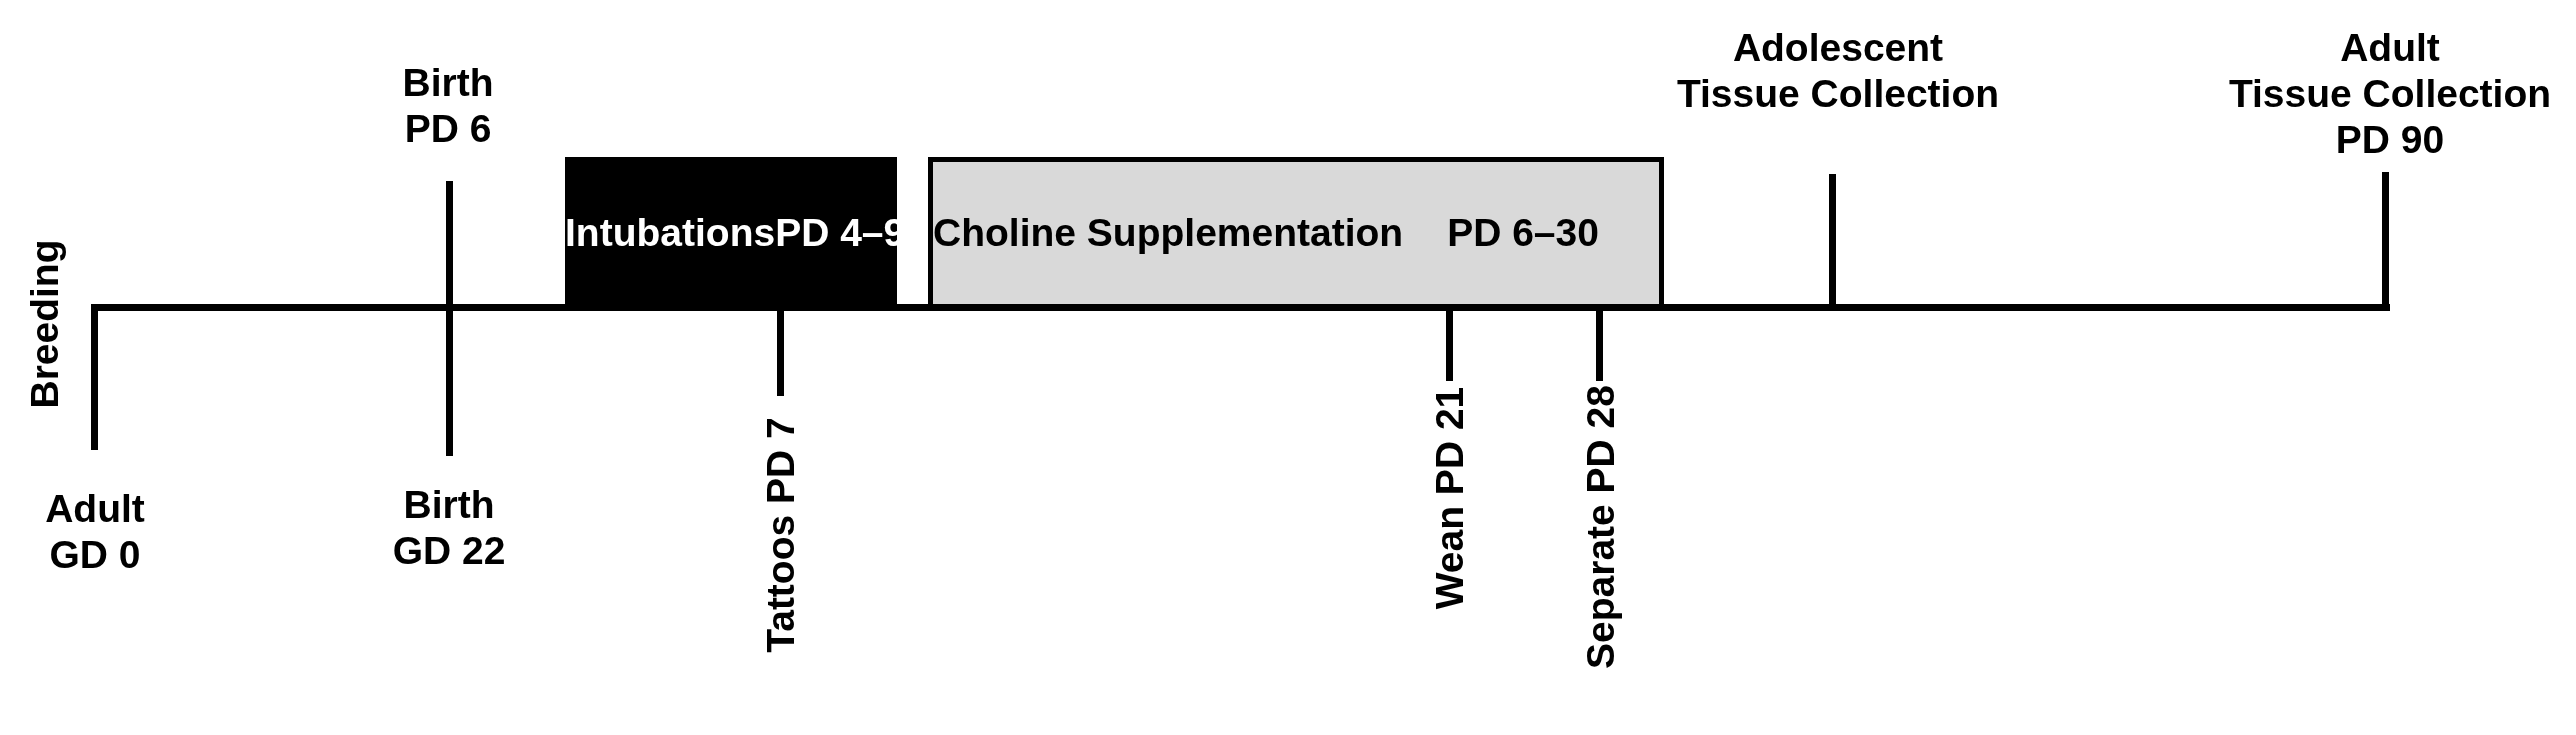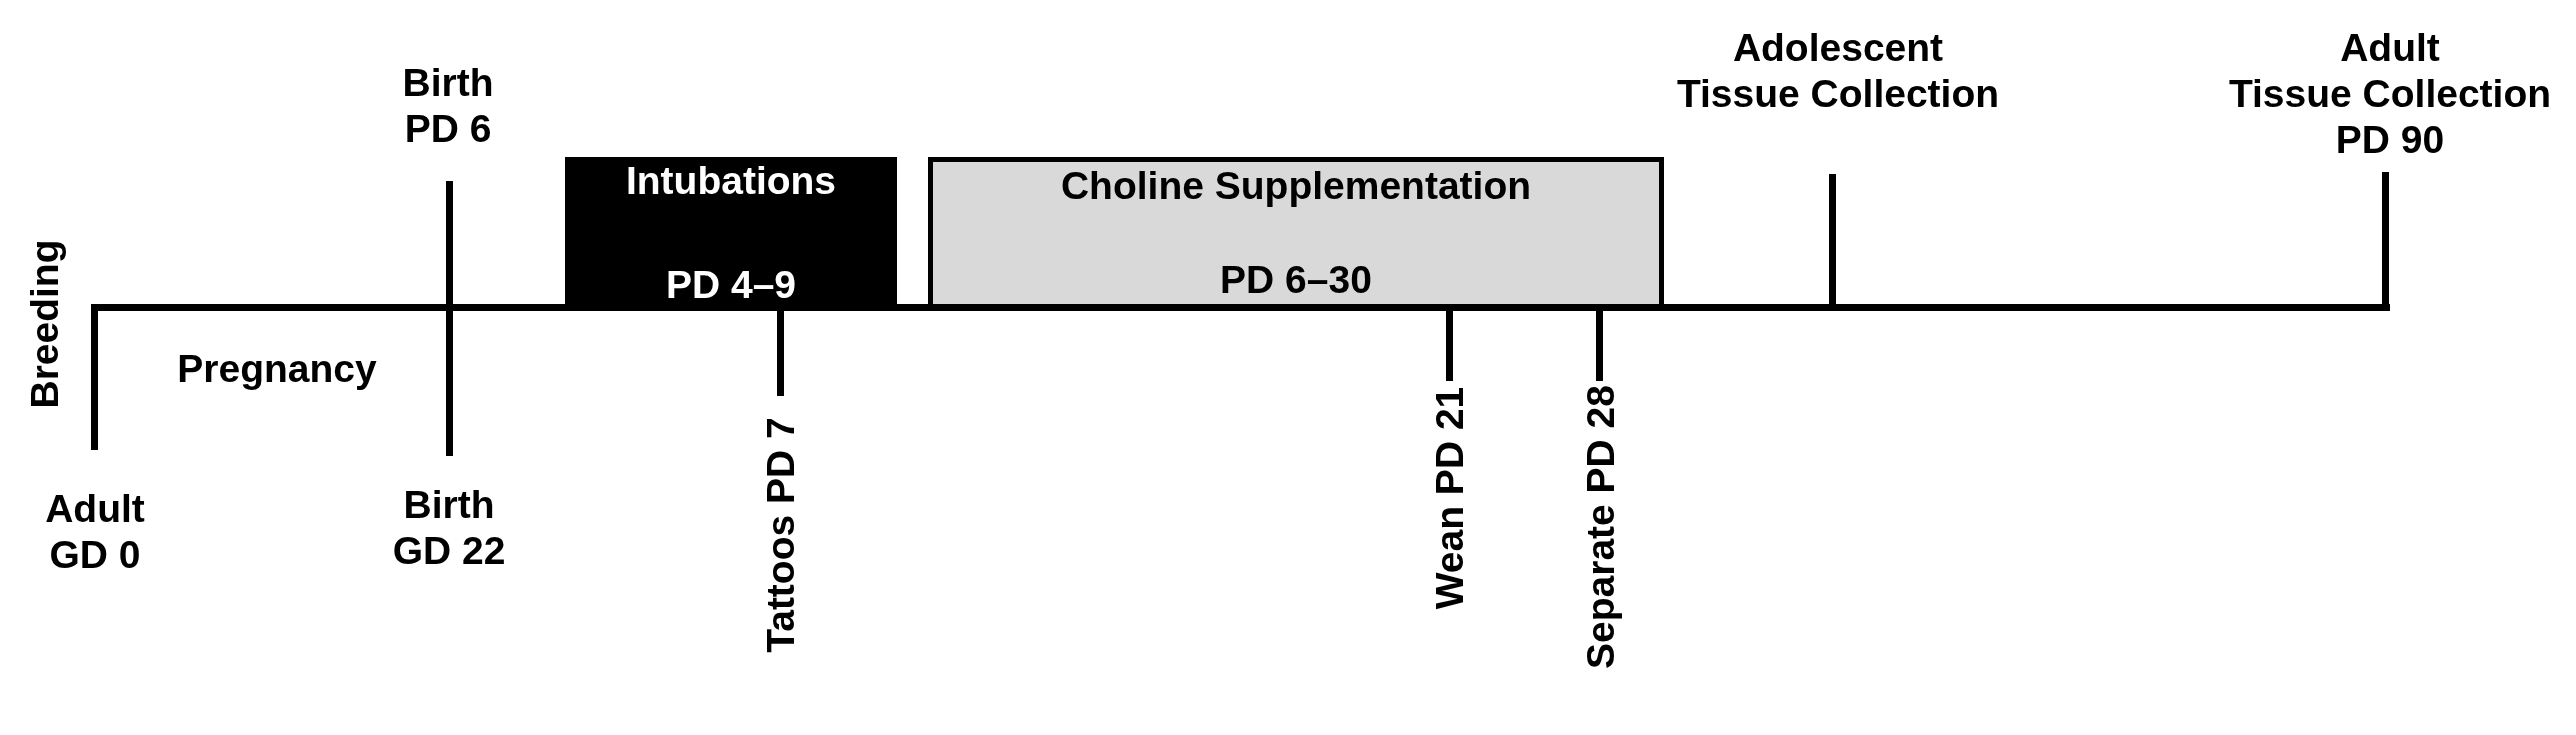--- a/index.html
+++ b/index.html
@@ -41,22 +41,22 @@
     font-size: 39px;
     line-height: 39px;
     white-space: nowrap;
   }
   .evtbox {
     position: absolute;
     top: 157px;
     height: 152px;
     box-sizing: border-box;
     display: flex;
-    flex-direction: column;
-    justify-content: space-between;
+    flex-direction: row;
+    justify-content: flex-start;
     align-items: center;
     font-weight: bold;
     font-size: 39px;
     line-height: 48px;
     text-align: center;
     white-space: nowrap;
   }
   #box-intubations {
     left: 565px;
     width: 332px;
@@ -114,21 +114,20 @@
   <div id="box-intubations" class="evtbox" style="background: rgb(0, 0, 0); color: rgb(255, 255, 255);">
     <span>Intubations</span>
     <span>PD 4–9</span>
   </div>
   <div id="box-choline" class="evtbox" style="background: rgb(217, 217, 217); border-color: rgb(0, 0, 0); color: rgb(0, 0, 0);">
     <span>Choline Supplementation</span>
     <span>PD 6–30</span>
   </div>
 
   <div id="label-breeding" class="vlabel">Breeding</div>
-  <div id="label-pregnancy" class="label">Pregnancy</div>
 
   <div id="label-plug" class="label">
     <div>Adult</div>
     <div>GD 0</div>
   </div>
   <div id="label-birth-bottom" class="label">
     <div>Birth</div>
     <div>GD 22</div>
   </div>
 

